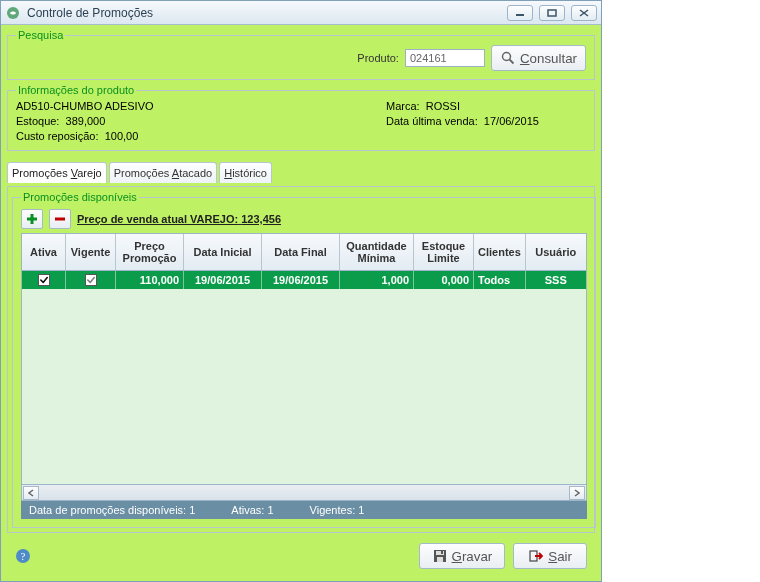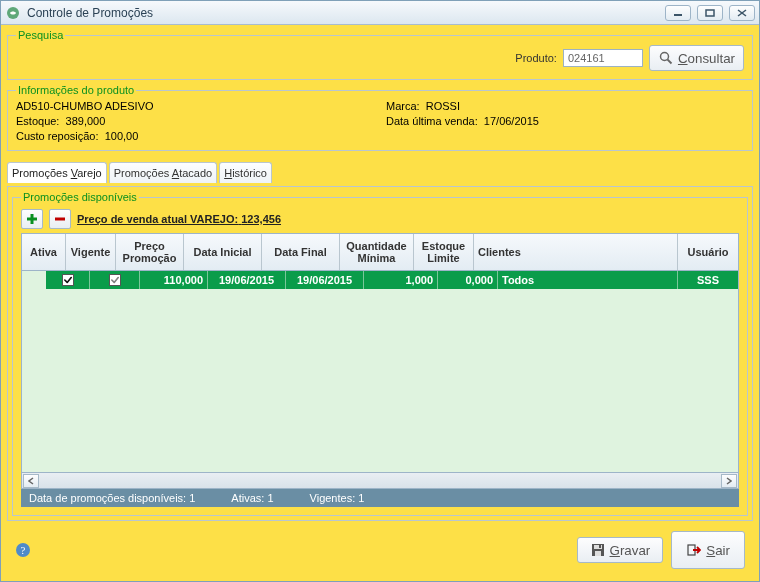--- a/index.html
+++ b/index.html
@@ -1,17 +1,17 @@
 <!DOCTYPE html>
 <html><head>
 <meta charset="utf-8">
 <style>
   * { box-sizing: border-box; }
   body { margin:0; font-family: Tahoma, Arial, sans-serif; font-size:11px; background:#fff; }
-  .window { width:760px; height:582px; border:1px solid #7fa0b8; display:flex; flex-direction:column; background:#fde047; }
+  .window { width:602px; height:582px; border:1px solid #7fa0b8; display:flex; flex-direction:column; background:#bef264; }
   .titlebar { height:24px; background:linear-gradient(#f6f9fc,#dce7f0); border-bottom:1px solid #a8bccd; display:flex; align-items:center; padding:0 4px; color:#3b5468; }
   .titlebar .title-icon { width:16px; height:16px; margin-right:6px; display:flex; align-items:center; justify-content:center; }
   .titlebar .title-text { flex:1; font-size:12px; color:#2b4255; }
   .win-btns { display:flex; gap:6px; }
   .win-btn { width:26px; height:16px; border:1px solid #9db4c8; border-radius:3px; background:linear-gradient(#fefefe,#e3ecf3); display:flex; align-items:center; justify-content:center; }
   .win-btn svg { display:block; }
   .content { flex:1; padding:4px 6px 6px 6px; display:flex; flex-direction:column; gap:4px; }
   fieldset { border:1px solid #b9c6cf; margin:0; padding:4px 8px 8px 8px; }
   fieldset > legend { color:#0a9020; font-size:11px; padding:0 2px; }
   .row { display:flex; align-items:center; gap:6px; }
@@ -30,21 +30,21 @@
   .promo-head { display:flex; align-items:center; gap:6px; padding:2px 0 4px 0; }
   .icon-btn { width:22px; height:20px; border:1px solid #a6b9c8; background:linear-gradient(#fdfdfe,#e9eef3); display:flex; align-items:center; justify-content:center; border-radius:2px; cursor:pointer; }
   .price-label { font-weight:bold; color:#222;text-decoration:underline; }
   .grid-wrap { flex:1; border:1px solid #9db4c8; display:flex; flex-direction:column; overflow:hidden;font-weight:bold; }
   .grid-head { display:grid; grid-template-columns: 44px 50px 68px 78px 78px 74px 60px 1fr 60px; background:linear-gradient(#f6f9fc,#e3ecf3); border-bottom:1px solid #9db4c8; }
   .gh { border-right:1px solid #b9c6cf; padding:2px 4px; color:#333; text-align:center; display:flex; align-items:center; justify-content:center; line-height:1.1; height:36px; }
   .gh:last-child { border-right:none; }
   .gh.left { justify-content:flex-start; text-align:left; }
   .gh.right { justify-content:center; text-align:right; }
   .gh.multi { flex-direction:column; }
-  .grid-body { flex:1; background:#dff3df; overflow:auto;padding-left:24px; }
+  .grid-body { flex:1; background:#dff3df; overflow:auto; }
   .grow { display:grid; grid-template-columns: 44px 50px 68px 78px 78px 74px 60px 1fr 60px; background:#0a9c4a; color:#fff; height:18px; }
   .gc { border-right:1px solid #7ac79a; padding:1px 4px; display:flex; align-items:center; white-space:nowrap; overflow:hidden; }
   .gc:last-child { border-right:none; }
   .gc.center { justify-content:center; }
   .gc.right { justify-content:flex-end; }
   .gc.left { justify-content:flex-start; }
   .checkbox { width:12px; height:12px; background:#fff; border:1px solid #555; display:flex; align-items:center; justify-content:center; }
   .checkbox .tick { width:8px; height:8px; fill:none; stroke:#111; stroke-width:2; stroke-linecap:round; stroke-linejoin:round; }
   .hscroll { height:16px; background:linear-gradient(#e9eef3,#d9e2ea); border-top:1px solid #9db4c8; display:flex; align-items:center; }
   .sc-btn { width:16px; height:14px; border:1px solid #a6b9c8; background:linear-gradient(#fdfdfe,#e3ecf3); margin:0 1px; display:flex; align-items:center; justify-content:center; }
@@ -230,21 +230,21 @@
         <span class="glyph">
           <svg width="14" height="14" viewBox="0 0 14 14">
               <rect x="1" y="1" width="12" height="12" fill="#555"></rect>
               <rect x="3" y="2" width="8" height="4" fill="#ddd"></rect>
               <rect x="4" y="8" width="6" height="5" fill="#ddd"></rect>
               <rect x="8" y="2" width="2" height="3" fill="#555"></rect>
             </svg>
         </span>
         <span><span class="u">G</span><span>ravar</span></span>
       </button>
-      <button class="btn" style="padding:10px 14px;">
+      <button class="btn" style="padding:4px 14px;">
         <span class="glyph">
           <svg width="14" height="14" viewBox="0 0 14 14">
               <rect x="1" y="2" width="7" height="10" fill="none" stroke="#444" stroke-width="1.2"></rect>
               <path d="M6 7h6M10 4l3 3-3 3" fill="none" stroke="#c00000" stroke-width="1.8"></path>
             </svg>
         </span>
         <span><span class="u">S</span><span>air</span></span>
       </button>
     </div>
 

